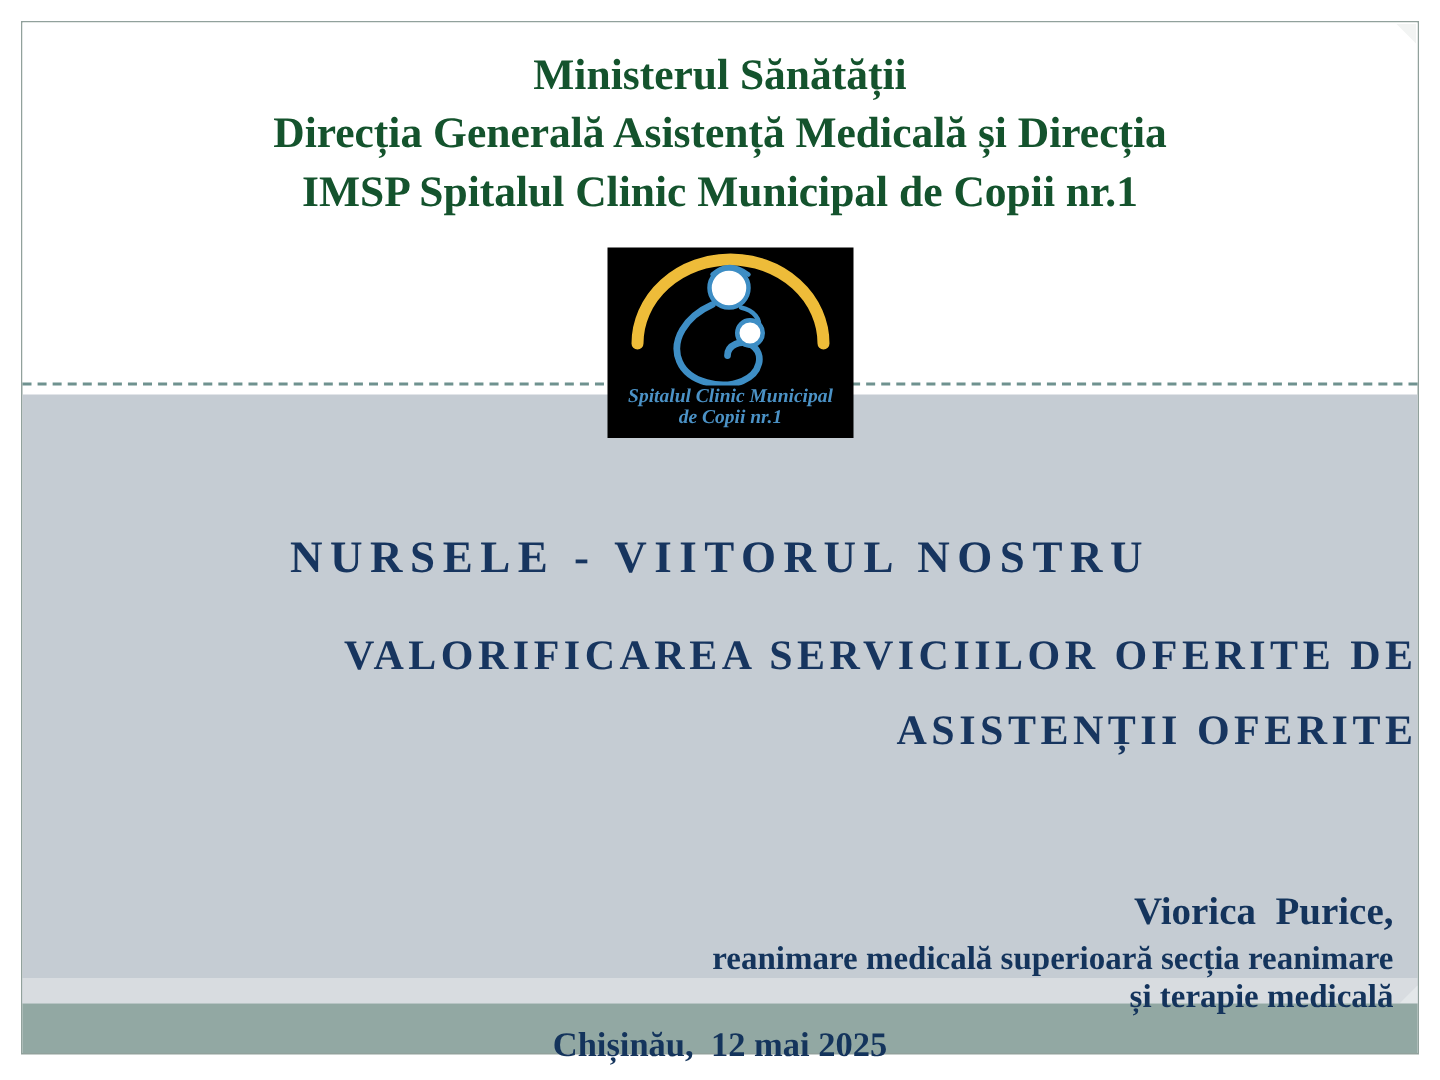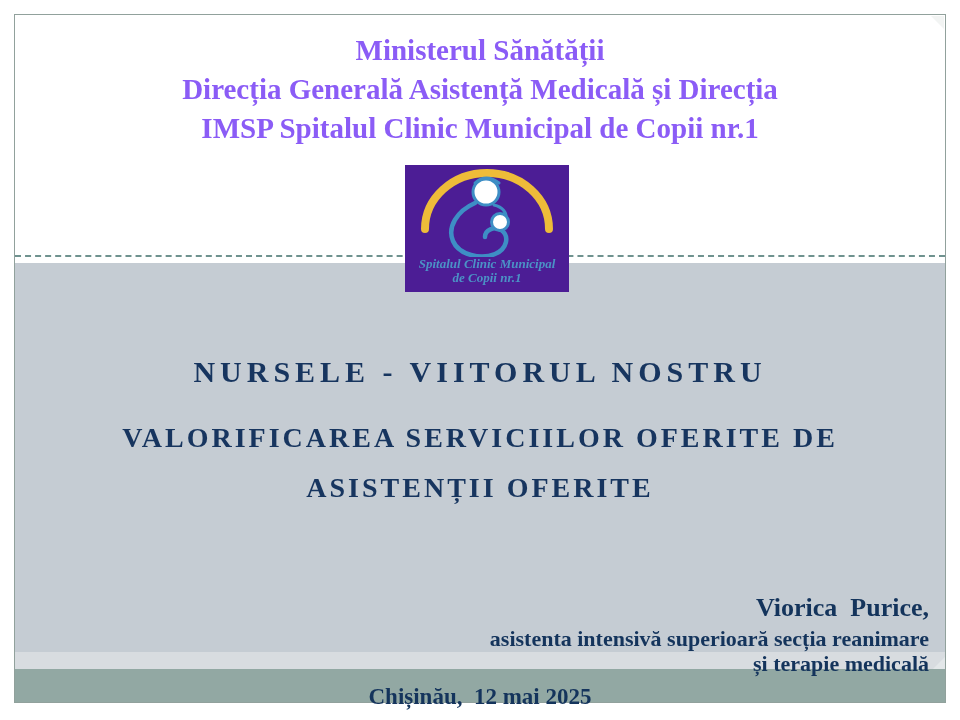--- a/index.html
+++ b/index.html
@@ -19,21 +19,21 @@
   }
   
   .header-area {
     position: absolute;
     left: 0; top: 0; width: 100%; height: 240px;
     background: #ffffff;
   }
   .header-text {
     padding-top: 16px;
     text-align: center;
-    color: #8b5cf6;
+    color: #14532d;
     font-weight: bold;
     font-size: 29px;
     line-height: 39px;
   }
   .corner-curl-top {
     position: absolute; top: 1px; right: 1px;
     width: 0; height: 0;
     border-top: 13px solid #f2f4f3;
     border-left: 13px solid transparent;
   }
@@ -57,21 +57,21 @@
     position: absolute; bottom: 0; right: 0;
     width: 0; height: 0;
     border-bottom: 12px solid #e3e7e9;
     border-left: 12px solid transparent;
   }
   
   .logo-box {
     position: absolute;
     left: 390px; top: 150px;
     width: 164px; height: 127px;
-    background: #4c1d95;
+    background: #000000;
     z-index: 5;
     text-align: center;
   }
   .logo-graphic { display: block; margin: 0 auto; }
   .logo-script {
     color: #4b92c6;
     font-style: italic;
     font-weight: bold;
     font-size: 13px;
     line-height: 14px;
@@ -85,21 +85,21 @@
     color: #17355f;
     font-weight: bold;
     font-size: 30px;
     letter-spacing: 5px;
     z-index: 2;
     margin-top: 48px;
   }
   .subtitle {
     position: absolute;
     left: 0; top: 398px; width: 100%;
-    text-align: center;
+    text-align: right;
     color: #17355f;
     font-weight: bold;
     font-size: 28px;
     letter-spacing: 3px;
     line-height: 50px;
     z-index: 2;
   }
   
   .author-block {
     position: absolute;
@@ -170,21 +170,21 @@
 
   <div class="title-main">NURSELE - VIITORUL NOSTRU</div>
 
   <div class="subtitle">
     <div>VALORIFICAREA SERVICIILOR OFERITE DE</div>
     <div>ASISTENȚII OFERITE</div>
   </div>
 
   <div class="author-block">
     <div class="author-name">Viorica&nbsp; Purice,</div>
-    <div class="author-role">asistenta intensivă superioară secția reanimare</div>
+    <div class="author-role">reanimare medicală superioară secția reanimare</div>
     <div class="author-role">și terapie medicală</div>
   </div>
 
   <div class="footer-bar">
     <div class="footer-date">Chișinău,&nbsp; 12 mai 2025</div>
   </div>
 
 </div>
 
 </body></html>

